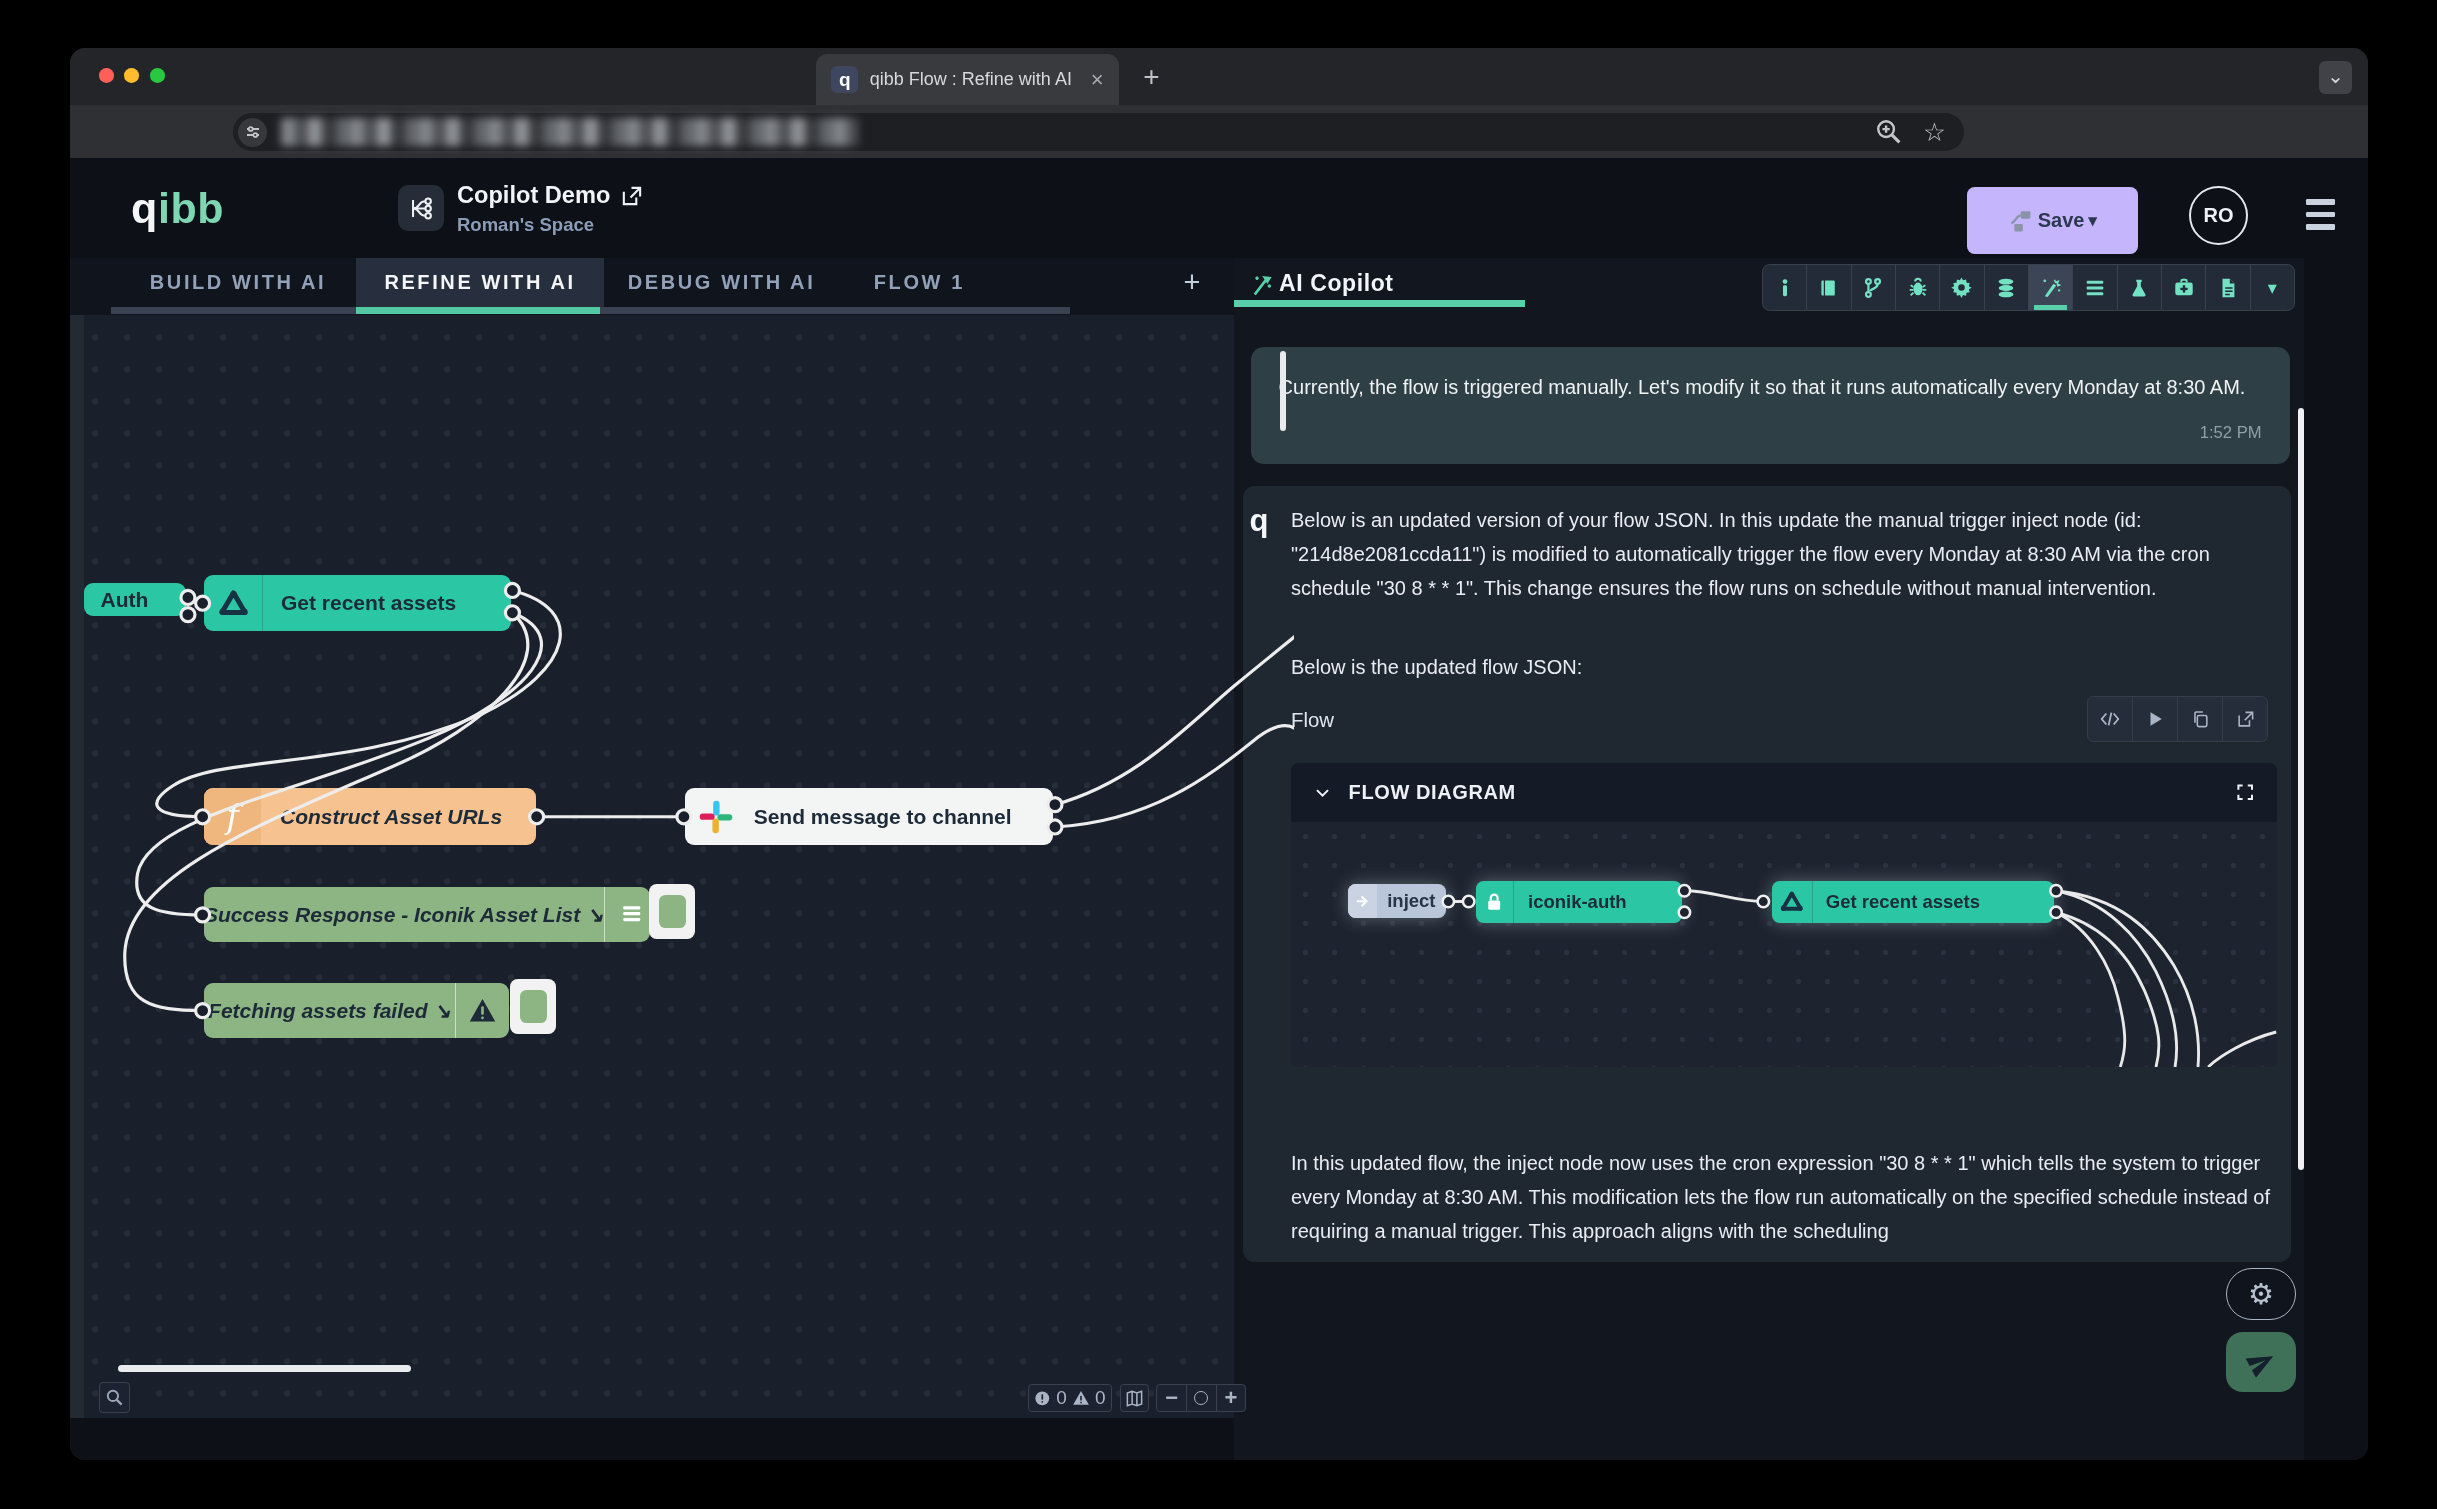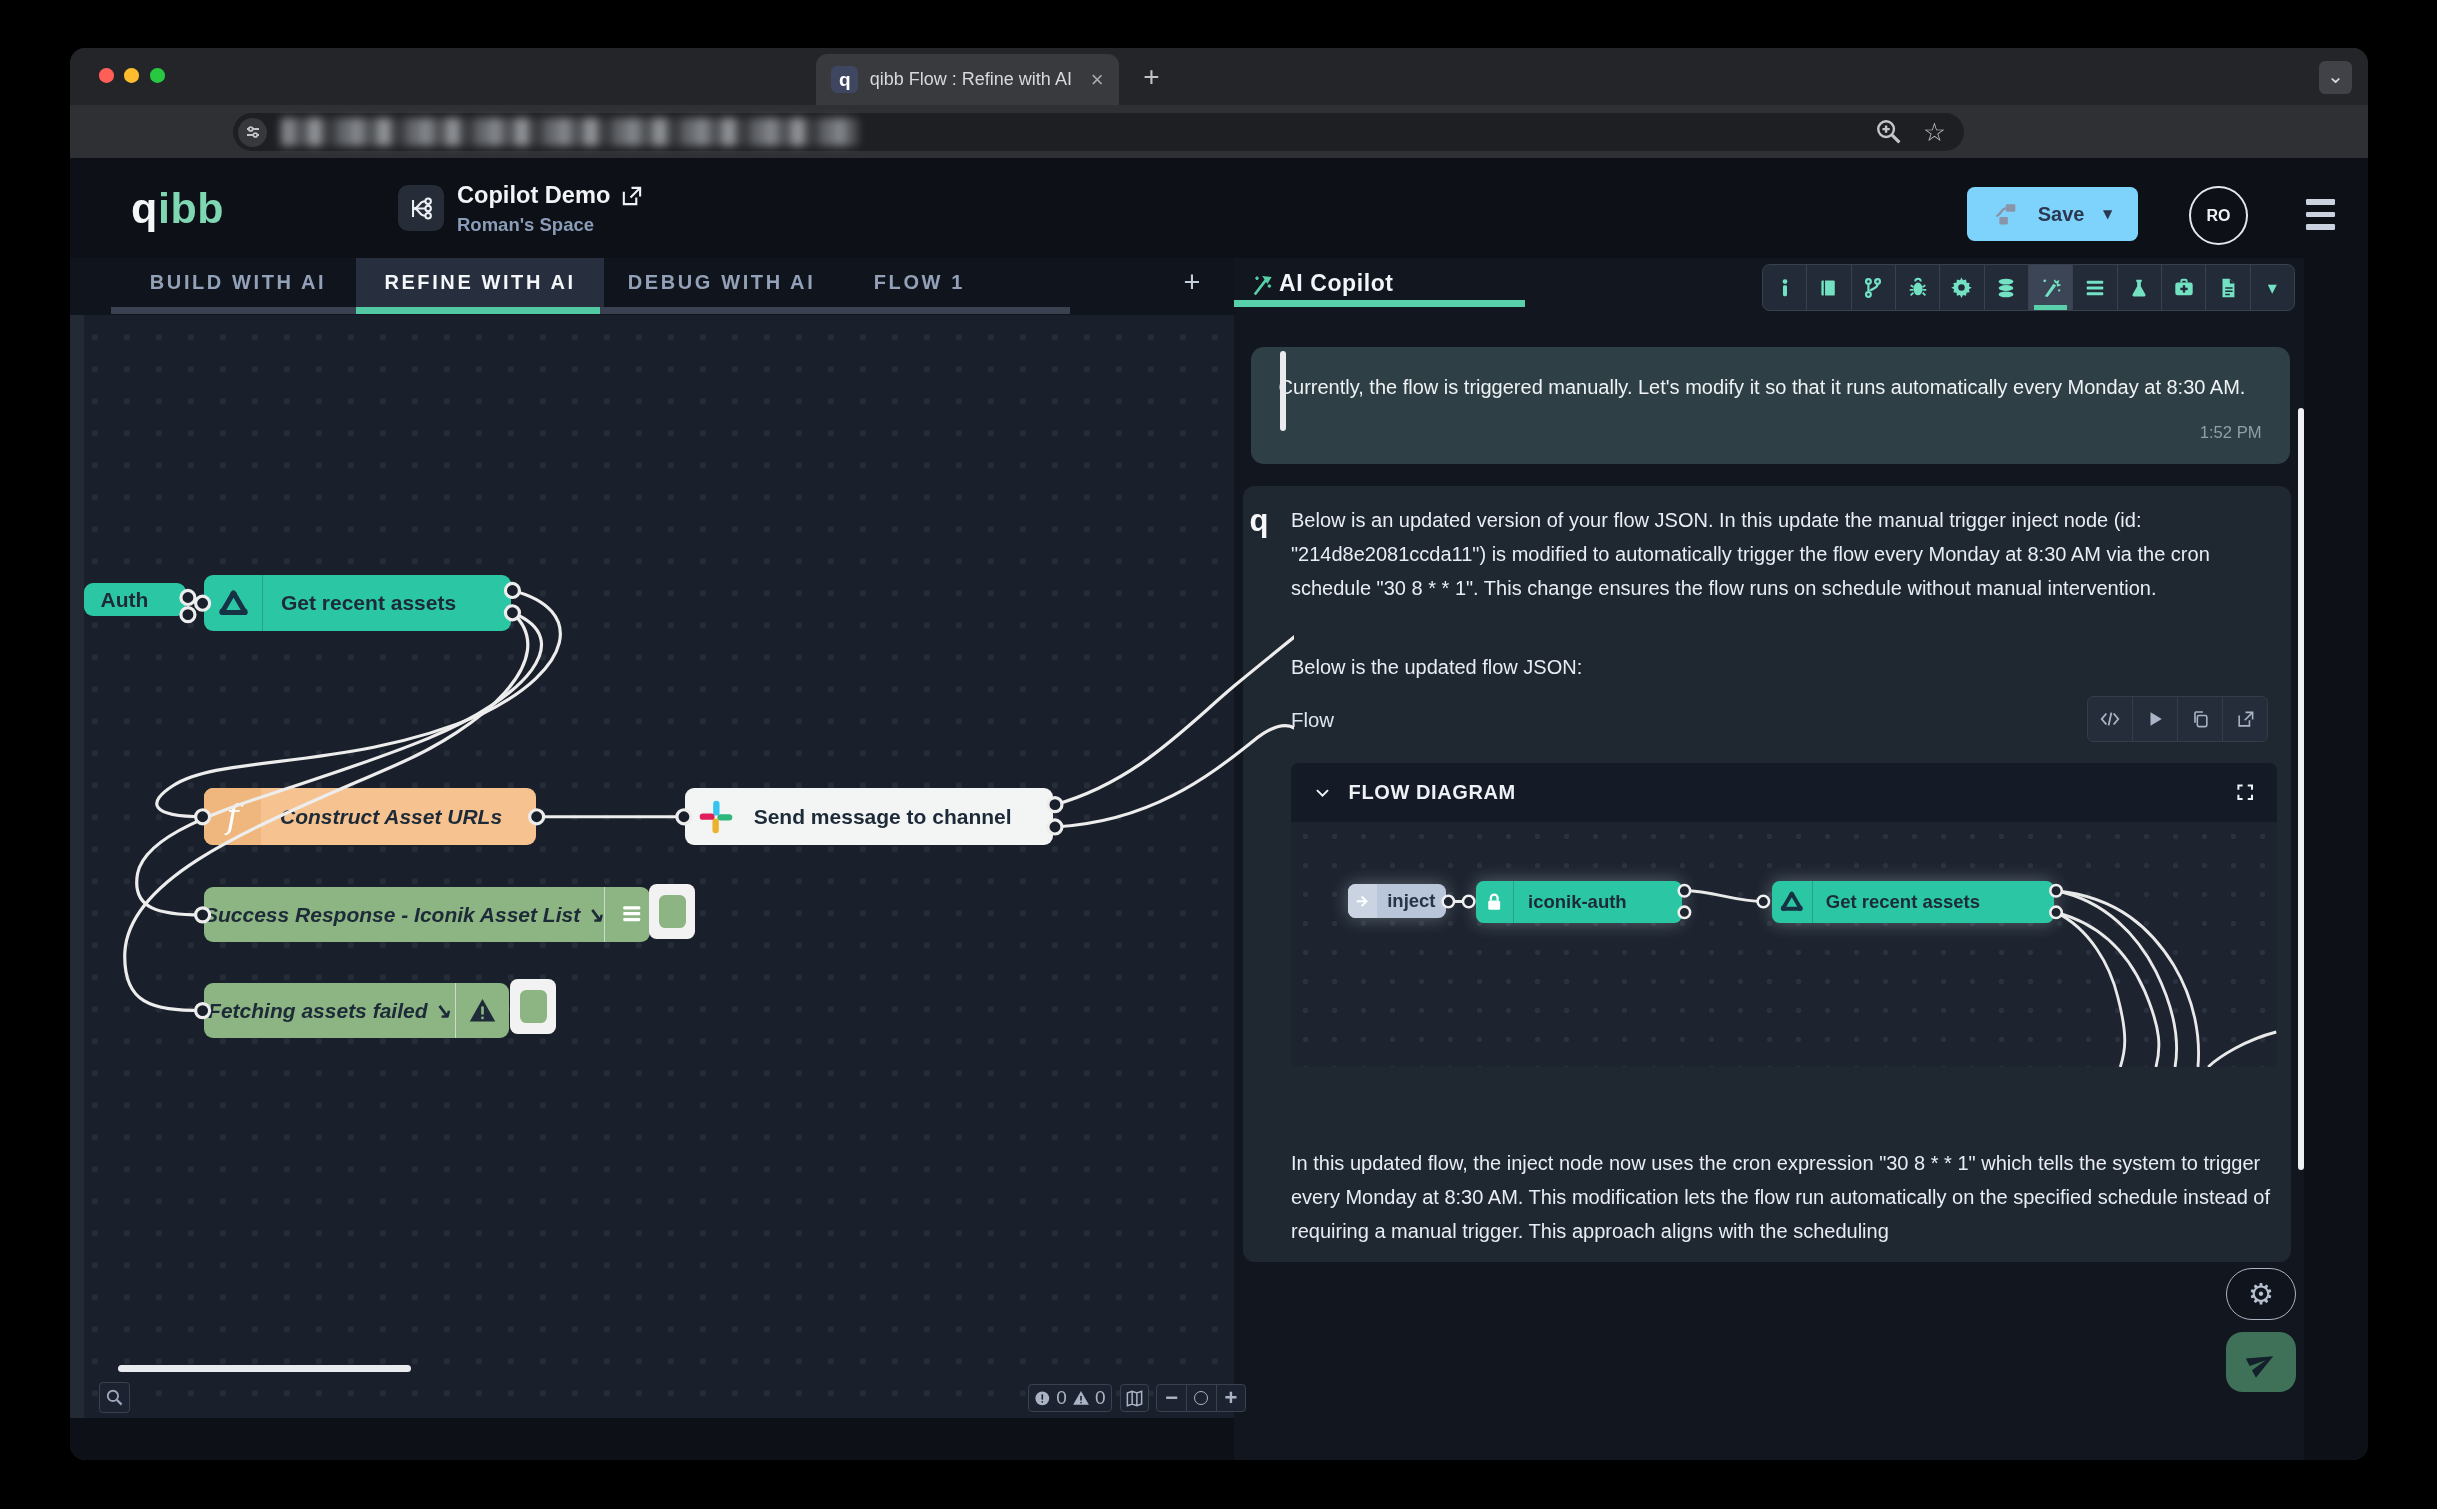--- a/index.html
+++ b/index.html
@@ -25,23 +25,23 @@
   .pill-ic { position:absolute; top:69px; color:#c3c6c9; }
 
   
   .app { left:0; top:110px; width:2298px; height:1302px; background:#0d1117; border-radius:0 0 15.3px 15.3px; }
   .logo { left:61px; top:25.5px; font-size:43px; font-weight:bold; letter-spacing:0.6px; }
   .logo .lq { color:#f4f6f8; } .logo .lr { color:#7fd6b2; }
   .flowtile { left:328px; top:27px; width:46px; height:46px; background:#272d38; border-radius:10.2px; display:flex; align-items:center; justify-content:center; }
   .apptitle { left:387px; top:24px; color:#f2f4f7; font-size:23.6px; font-weight:bold; }
   .extlink { left:550px; top:27px; }
   .workspace-name { left:387px; top:56px; color:#8b9cb8; font-size:18.5px; font-weight:bold; }
-  .savebtn { left:1897px; top:29px; width:171px; height:54px; background:#7dd3fc; border-radius:7.7px; display:flex; align-items:center; justify-content:center; gap:19px; color:#2c3850; font-size:20px; font-weight:bold; }
+  .savebtn { left:1897px; top:29px; width:171px; height:67px; background:#c4b5fd; border-radius:7.7px; display:flex; align-items:center; justify-content:center; gap:4px; color:#2c3850; font-size:20px; font-weight:bold; }
   .save-caret { color:#2c3850; font-size:16.6px; }
-  .avatar { left:2119px; top:28px; width:59px; height:59px; border:2.6px solid #e4e8ee; border-radius:50%; color:#eef1f5; font-size:16px; font-weight:bold; display:flex; align-items:center; justify-content:center; }
+  .avatar { left:2119px; top:28px; width:59px; height:59px; border:2.6px solid #e4e8ee; border-radius:50%; color:#eef1f5; font-size:20px; font-weight:bold; display:flex; align-items:center; justify-content:center; }
   .burger { left:2236px; top:41px; width:29px; height:31px; display:flex; flex-direction:column; justify-content:space-between; }
   .burger i { height:5.7px; background:#c9d2de; border-radius:1.3px; }
 
   
   .tabsrow { left:0; top:100px; width:1224px; height:57px; background:#10151d; }
   .ftab { position:absolute; top:0; height:49px; display:flex; align-items:center; color:#93a1b8; font-size:20px; letter-spacing:2.6px; font-weight:bold; }
   .ftab.active { background:#272f3e; color:#f4f6f9; }
   .tabtrack { left:41px; top:49px; width:959px; height:7px; background:#3a4251; }
   .tabactive { left:286px; top:49px; width:244px; height:7px; background:#52c9a2; }
   .tabplus { left:1106px; top:9px; width:32px; height:32px; color:#c4cddb; font-size:29px; text-align:center; line-height:31px; }

